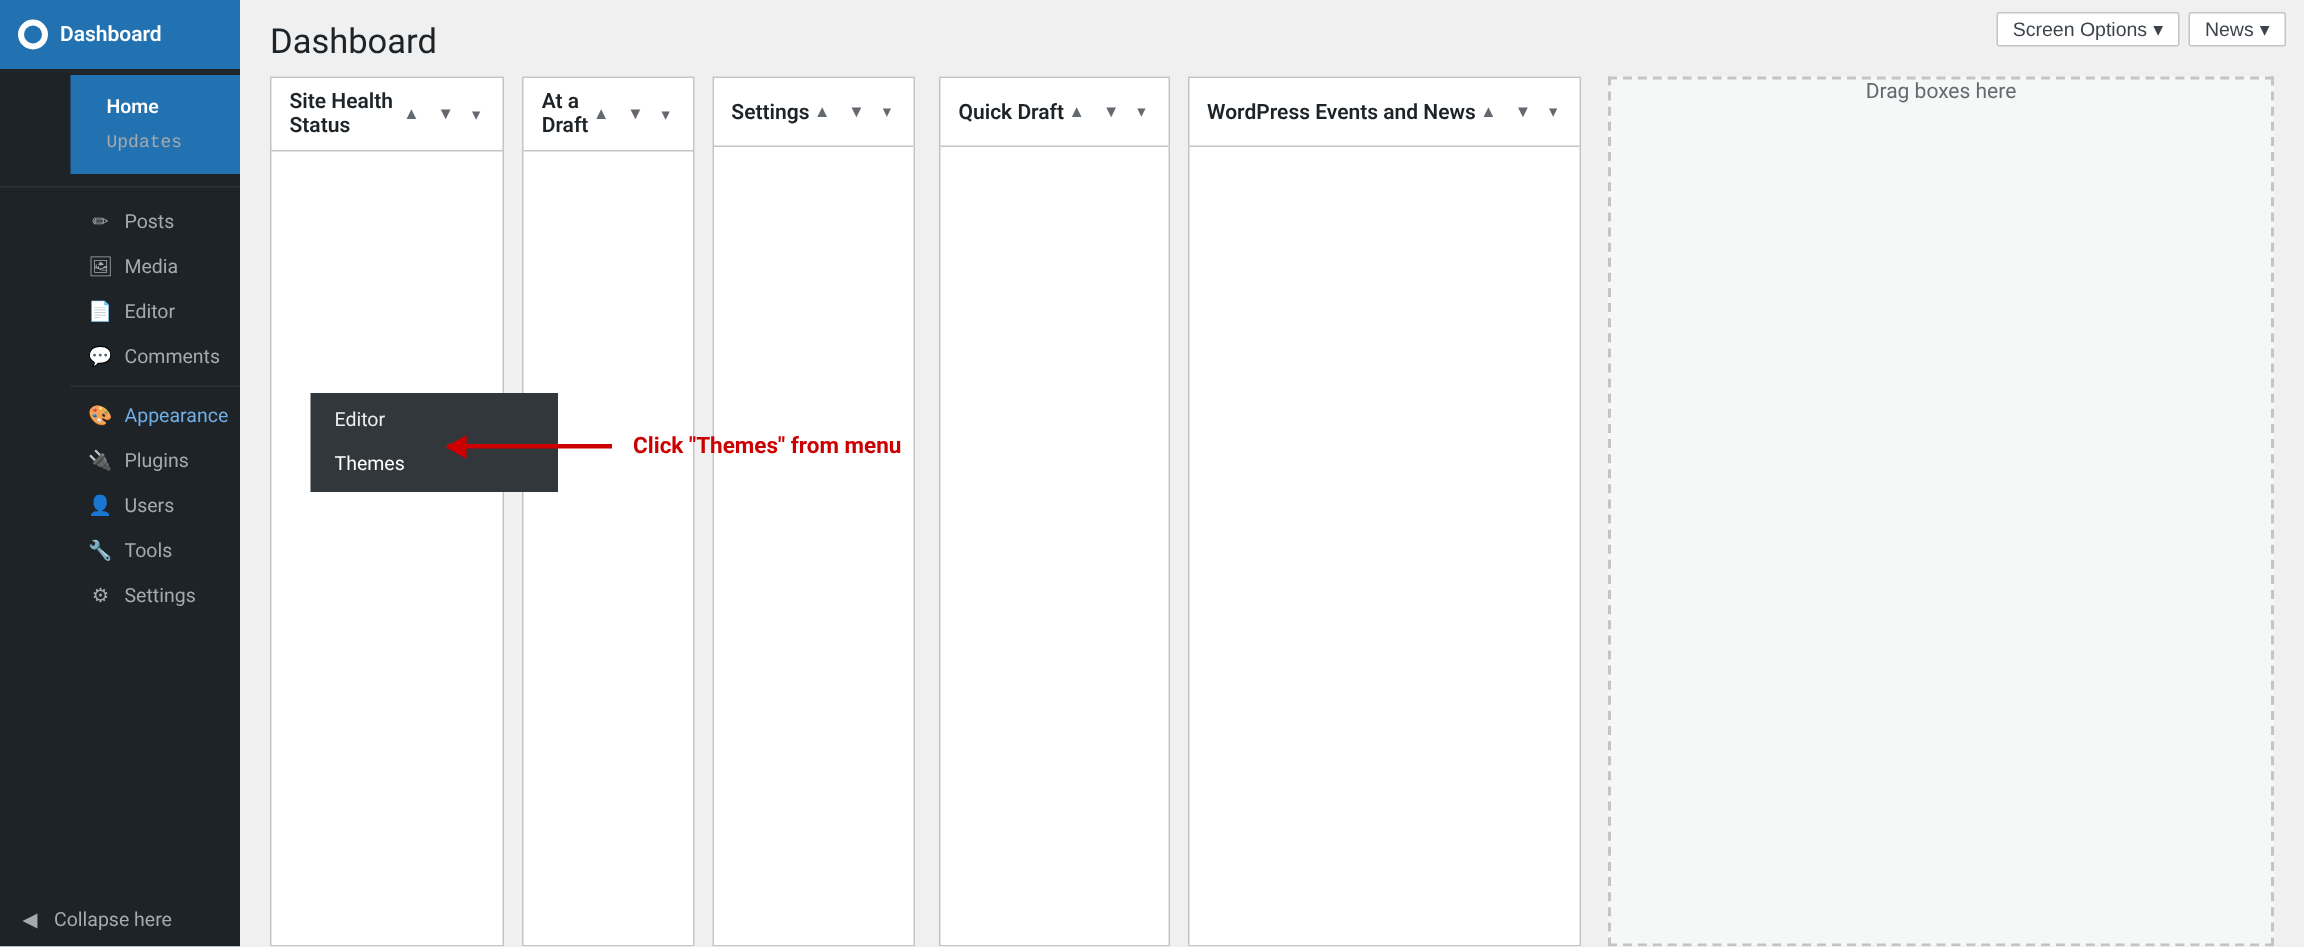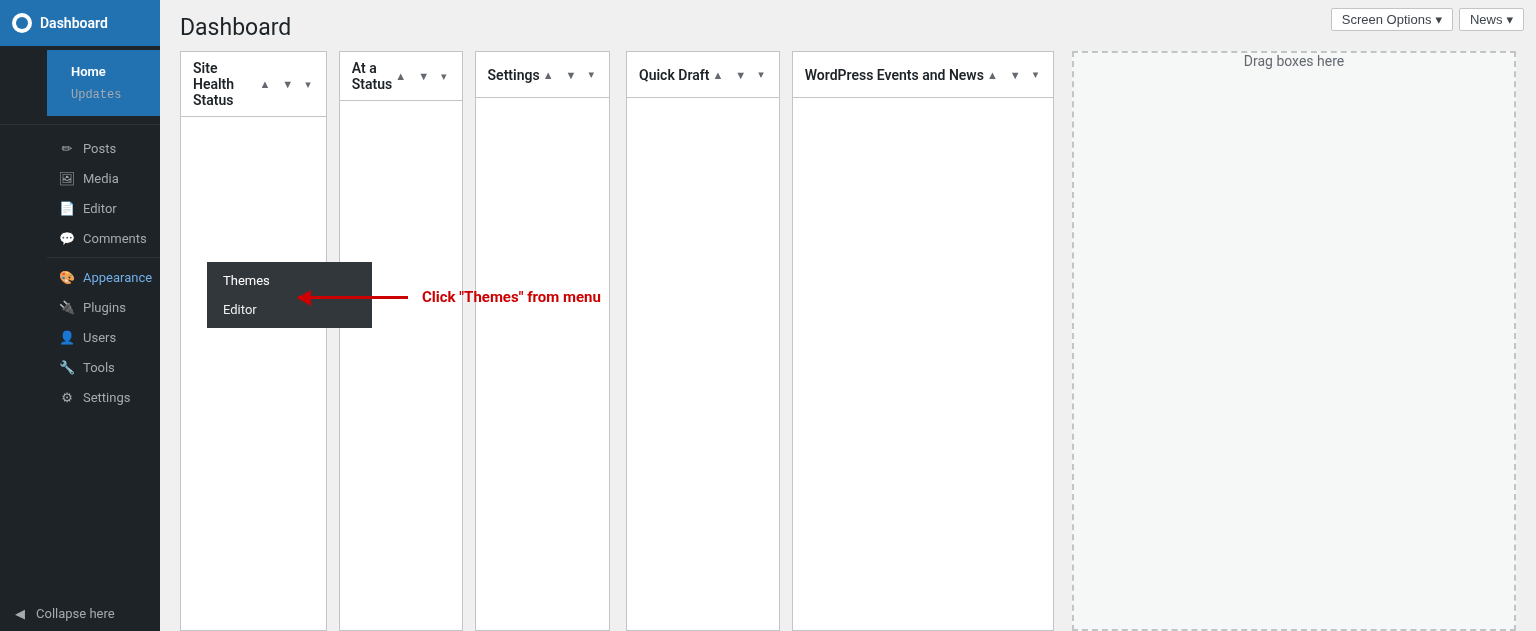--- a/index.html
+++ b/index.html
@@ -250,22 +250,22 @@
 
     <hr class="sidebar-divider">
 
     <div class="sidebar-appearance-wrapper">
       <div class="sidebar-item highlighted">
         <span class="sidebar-item-icon">🎨</span>
         <span>Appearance</span>
       </div>
 
       <div class="appearance-submenu">
+        <span class="appearance-submenu-item">Editor</span>
         <span class="appearance-submenu-item active-sub">Themes</span>
-        <span class="appearance-submenu-item">Editor</span>
       </div>
     </div>
 
     <div class="sidebar-item">
       <span class="sidebar-item-icon">🔌</span>
       <span>Plugins</span>
     </div>
     <div class="sidebar-item">
       <span class="sidebar-item-icon">👤</span>
       <span>Users</span>
@@ -315,21 +315,21 @@
           <div class="widget-controls">
             <button class="widget-ctrl-btn">▲</button>
             <button class="widget-ctrl-btn">▼</button>
             <button class="widget-ctrl-btn">▾</button>
           </div>
         </div>
       </div>
 
       <div class="widget-box">
         <div class="widget-header">
-          <span class="widget-title">At a Status</span>
+          <span class="widget-title">At a Draft</span>
           <div class="widget-controls">
             <button class="widget-ctrl-btn">▲</button>
             <button class="widget-ctrl-btn">▼</button>
             <button class="widget-ctrl-btn">▾</button>
           </div>
         </div>
       </div>
 
       <div class="widget-box">
         <div class="widget-header">

